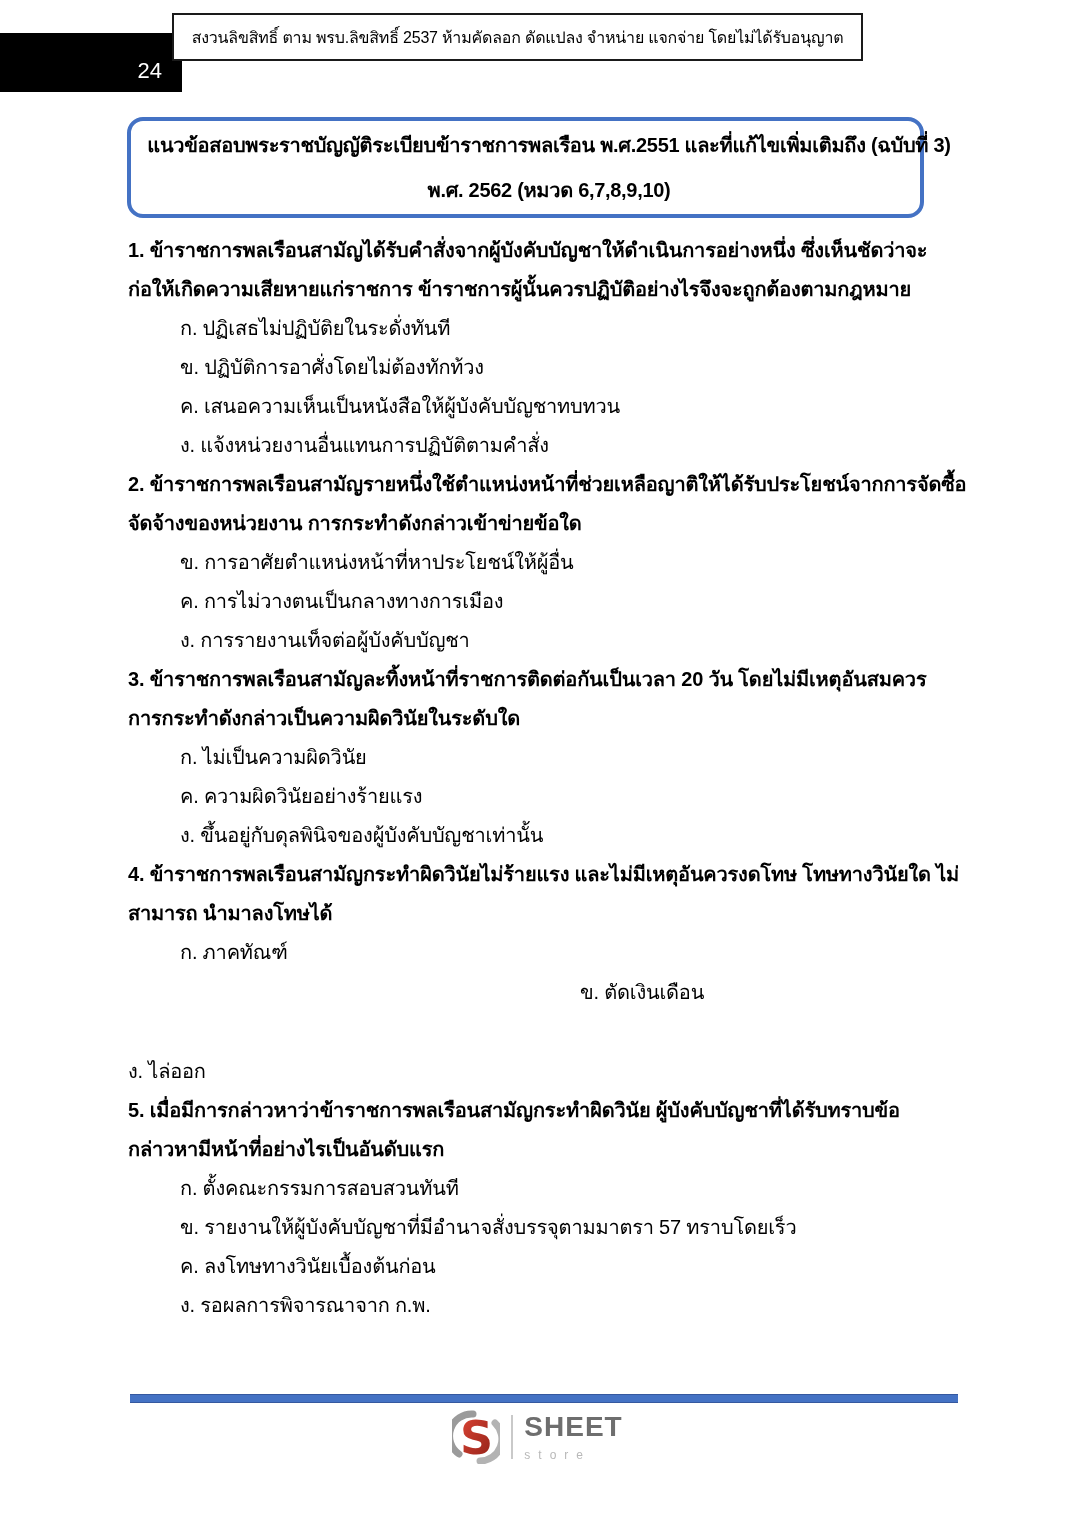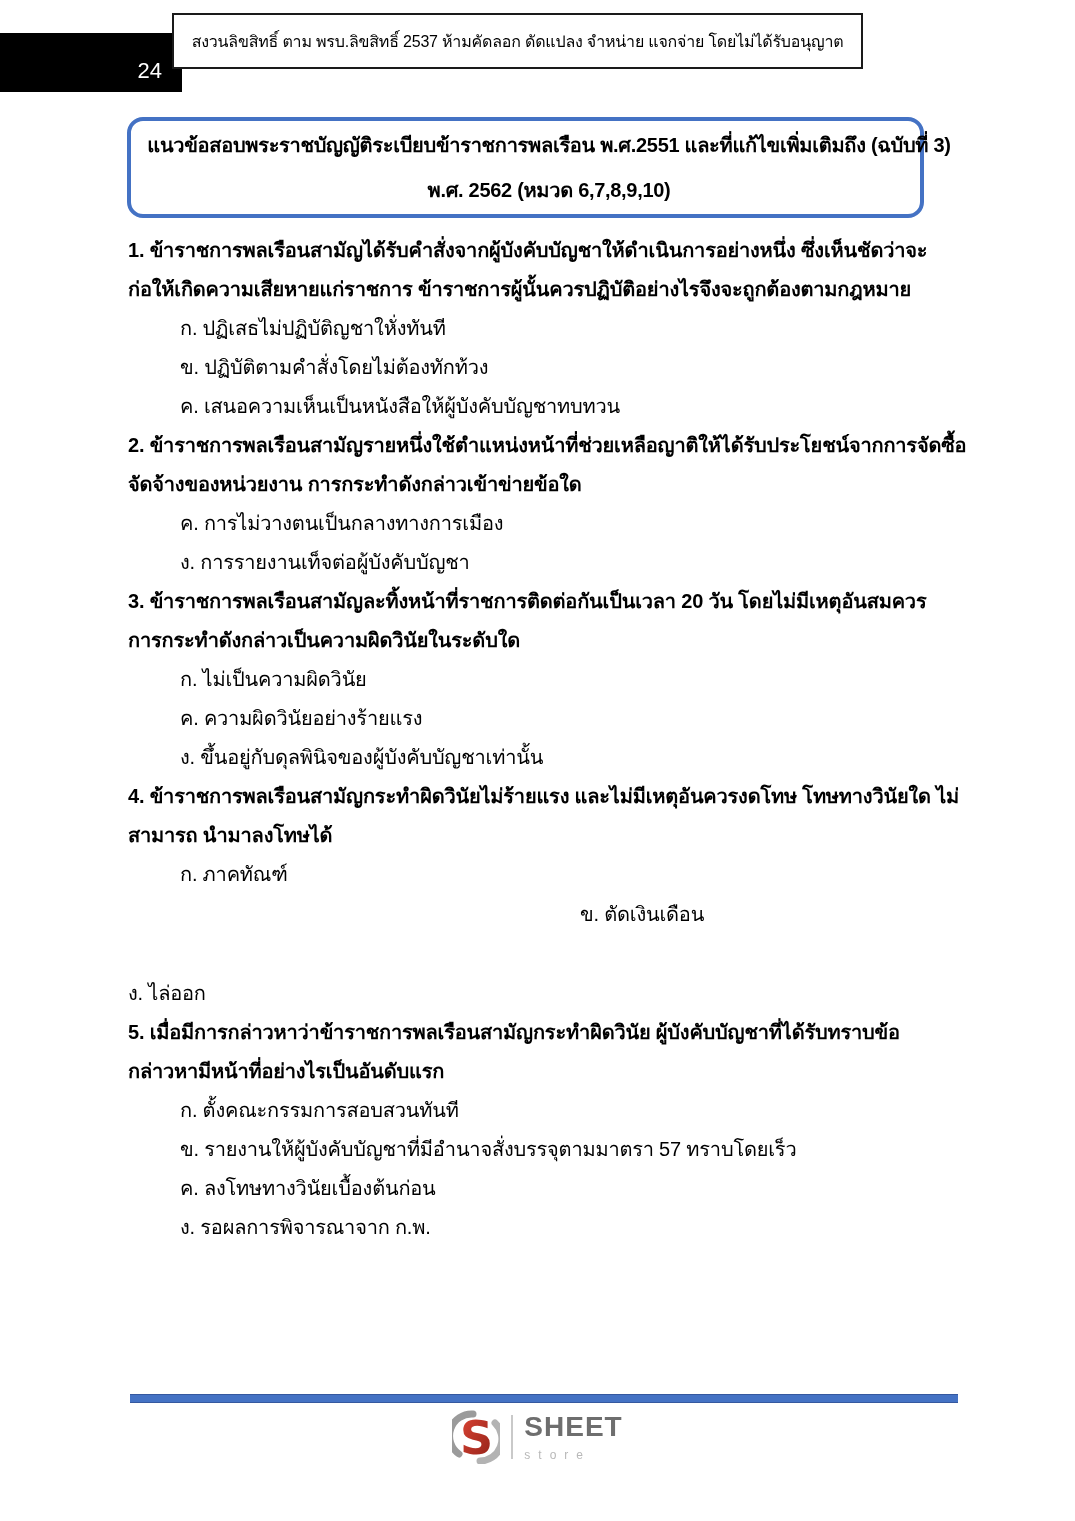--- a/index.html
+++ b/index.html
@@ -22,21 +22,21 @@
     width: 182px; height: 59px;
     background: #000;
     color: #fff;
     display: flex; align-items: flex-end; justify-content: flex-end;
     padding: 0 20px 8px 0;
     font-size: 22px;
   }
   
   .copyright-box {
     position: absolute; left: 172px; top: 13px;
-    width: 691px; height: 56px;
+    width: 691px; height: 48px;
     border: 2px solid #1a1a1a;
     background: #fff;
     display: flex; align-items: center; justify-content: center;
     font-size: 16px;
     white-space: nowrap;
     letter-spacing: -0.2px;
   }
   
   .title-box {
     position: absolute; left: 127px; top: 117px;
@@ -115,28 +115,30 @@
 <div class="title-box">
   <div class="title-line">แนวข้อสอบพระราชบัญญัติระเบียบข้าราชการพลเรือน พ.ศ.2551 และที่แก้ไขเพิ่มเติมถึง (ฉบับที่ 3)</div>
   <div class="title-line">พ.ศ. 2562 (หมวด 6,7,8,9,10)</div>
 </div>
 
 <div class="questions">
 
   <div class="question">
     <div class="q-line">1. ข้าราชการพลเรือนสามัญได้รับคำสั่งจากผู้บังคับบัญชาให้ดำเนินการอย่างหนึ่ง ซึ่งเห็นชัดว่าจะ</div>
     <div class="q-line">ก่อให้เกิดความเสียหายแก่ราชการ ข้าราชการผู้นั้นควรปฏิบัติอย่างไรจึงจะถูกต้องตามกฎหมาย</div>
-    <div class="option">ก. ปฏิเสธไม่ปฏิบัติญชาใหั่งทันที</div>
-    <div class="option">ข. ปฏิบัติตามคำสั่งโดยไม่ต้องทักท้วง</div>
+    <div class="option">ก. ปฏิเสธไม่ปฏิบัติยในระดั่งทันที</div>
+    <div class="option">ข. ปฏิบัติการอาศั่งโดยไม่ต้องทักท้วง</div>
     <div class="option">ค. เสนอความเห็นเป็นหนังสือให้ผู้บังคับบัญชาทบทวน</div>
+    <div class="option">ง. แจ้งหน่วยงานอื่นแทนการปฏิบัติตามคำสั่ง</div>
   </div>
 
   <div class="question">
     <div class="q-line">2. ข้าราชการพลเรือนสามัญรายหนึ่งใช้ตำแหน่งหน้าที่ช่วยเหลือญาติให้ได้รับประโยชน์จากการจัดซื้อ</div>
     <div class="q-line">จัดจ้างของหน่วยงาน การกระทำดังกล่าวเข้าข่ายข้อใด</div>
+    <div class="option">ข. การอาศัยตำแหน่งหน้าที่หาประโยชน์ให้ผู้อื่น</div>
     <div class="option">ค. การไม่วางตนเป็นกลางทางการเมือง</div>
     <div class="option">ง. การรายงานเท็จต่อผู้บังคับบัญชา</div>
   </div>
 
   <div class="question">
     <div class="q-line">3. ข้าราชการพลเรือนสามัญละทิ้งหน้าที่ราชการติดต่อกันเป็นเวลา 20 วัน โดยไม่มีเหตุอันสมควร</div>
     <div class="q-line">การกระทำดังกล่าวเป็นความผิดวินัยในระดับใด</div>
     <div class="option">ก. ไม่เป็นความผิดวินัย</div>
     <div class="option">ค. ความผิดวินัยอย่างร้ายแรง</div>
     <div class="option">ง. ขึ้นอยู่กับดุลพินิจของผู้บังคับบัญชาเท่านั้น</div>

